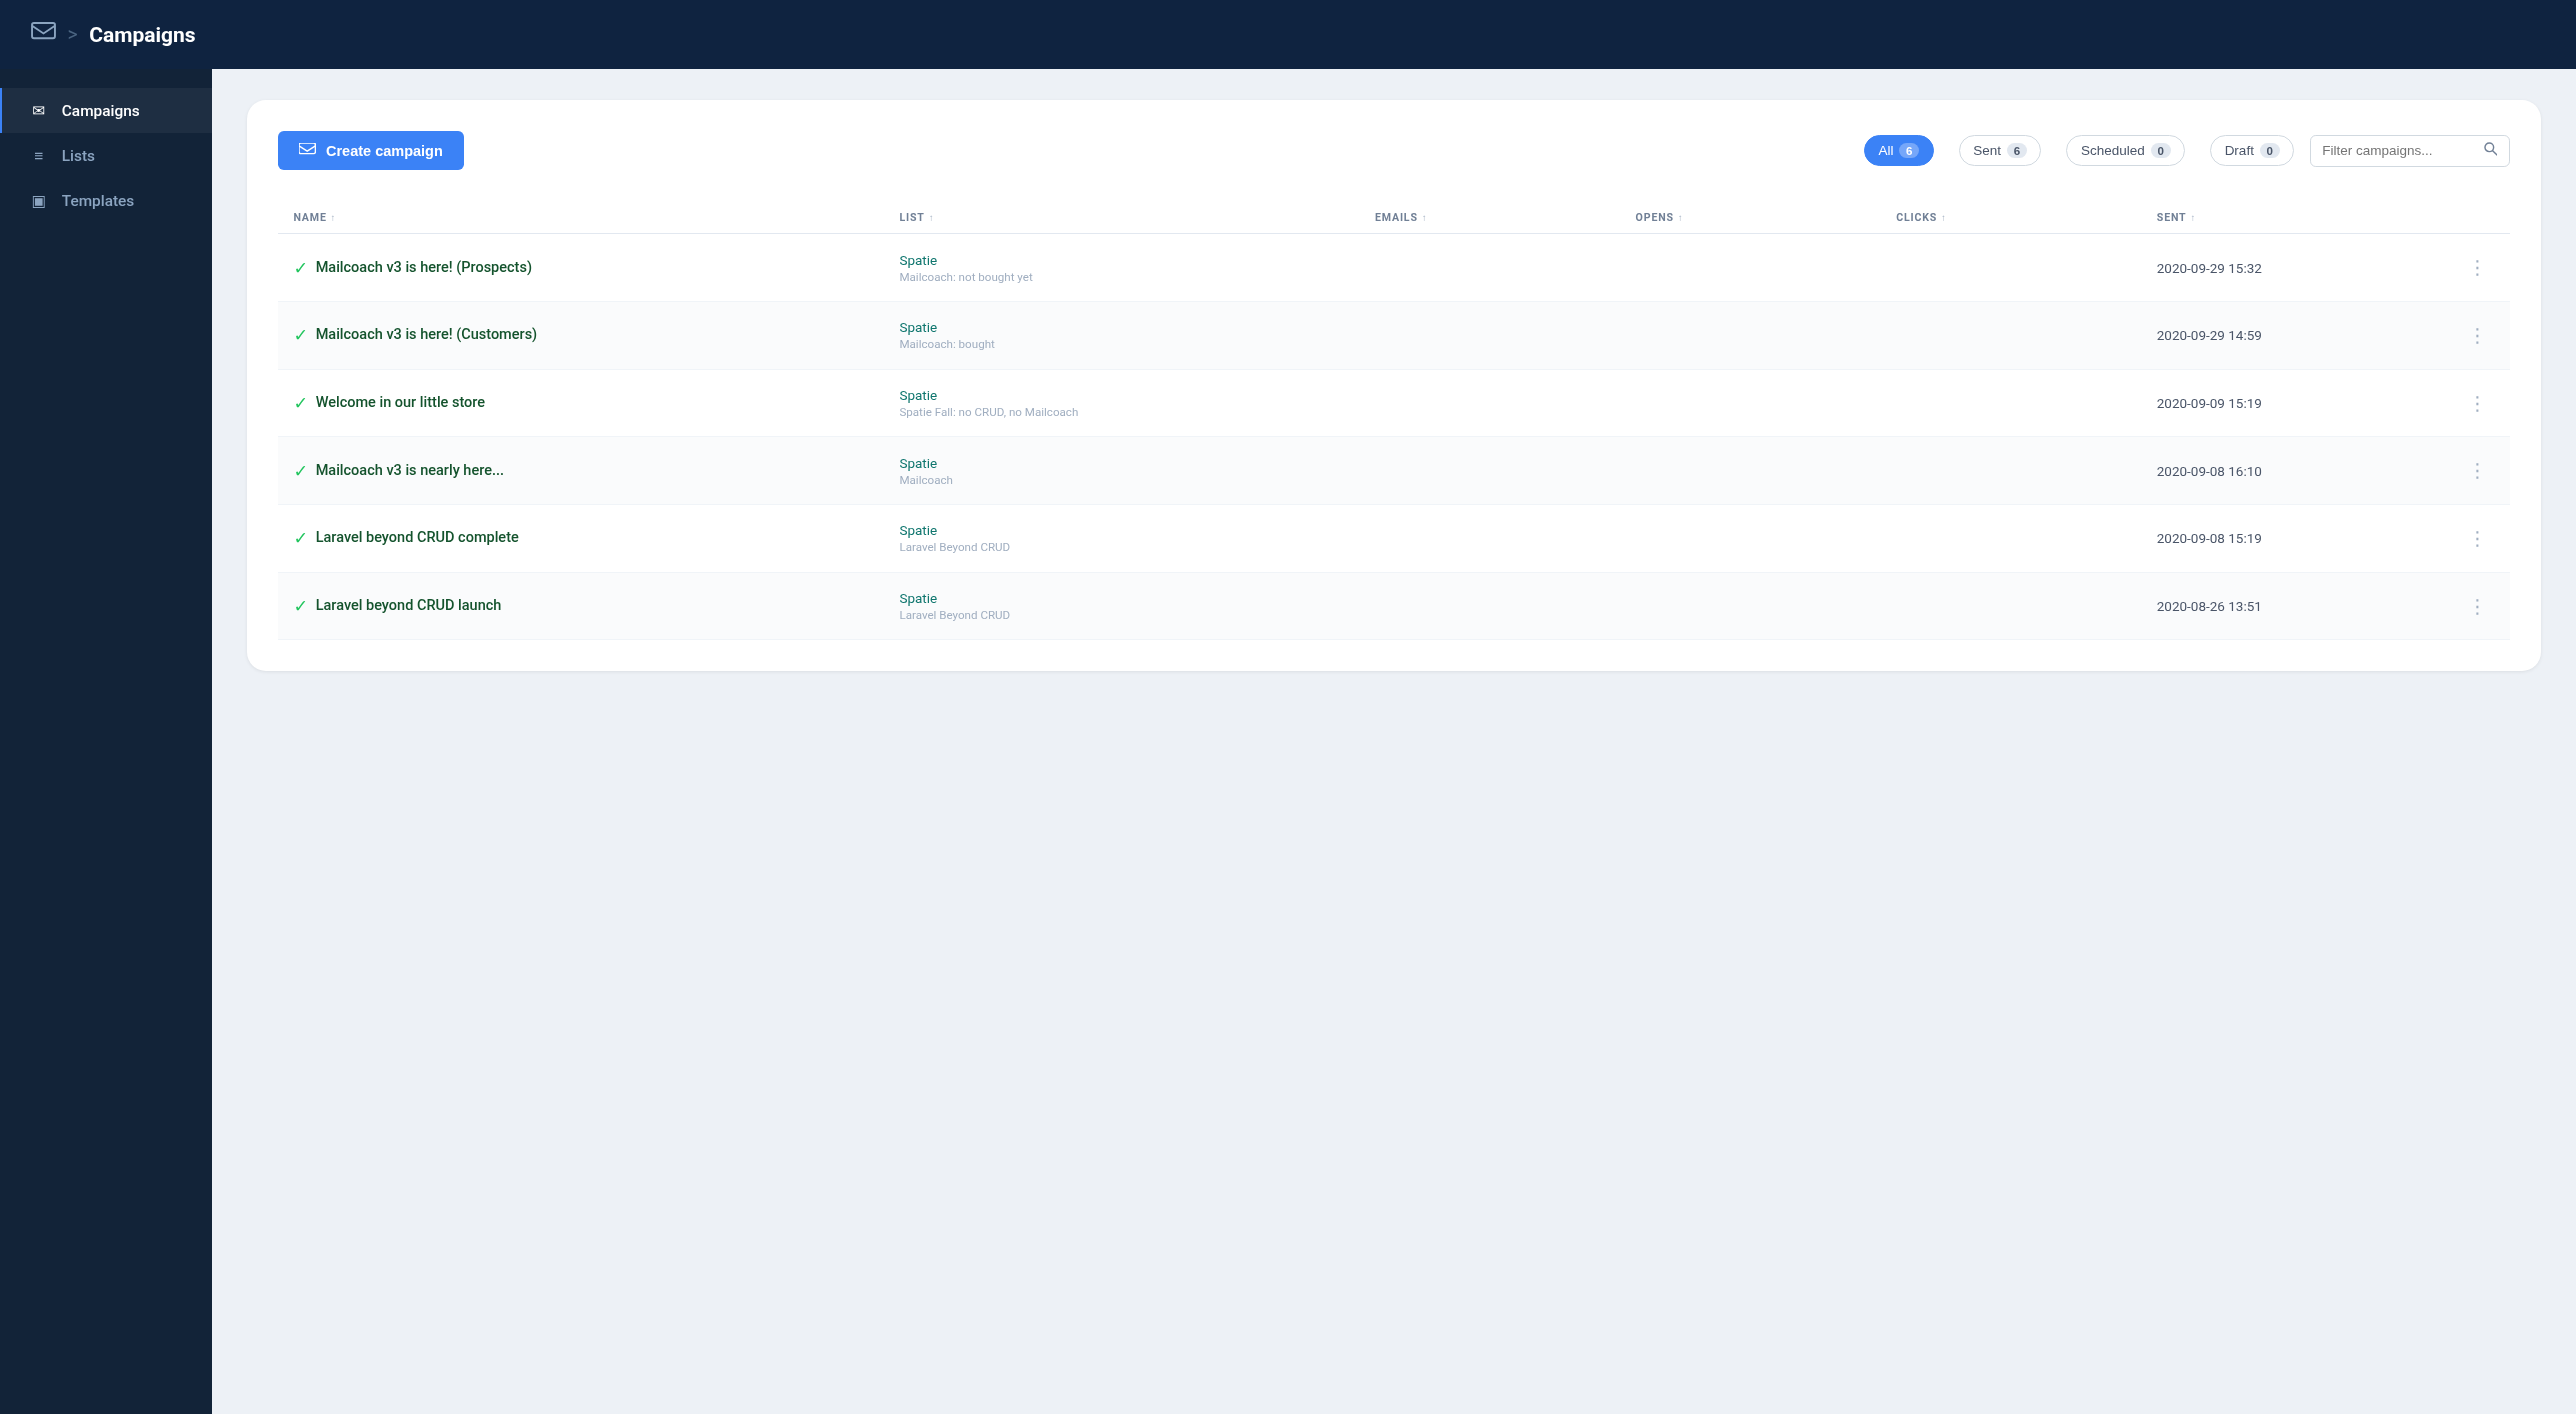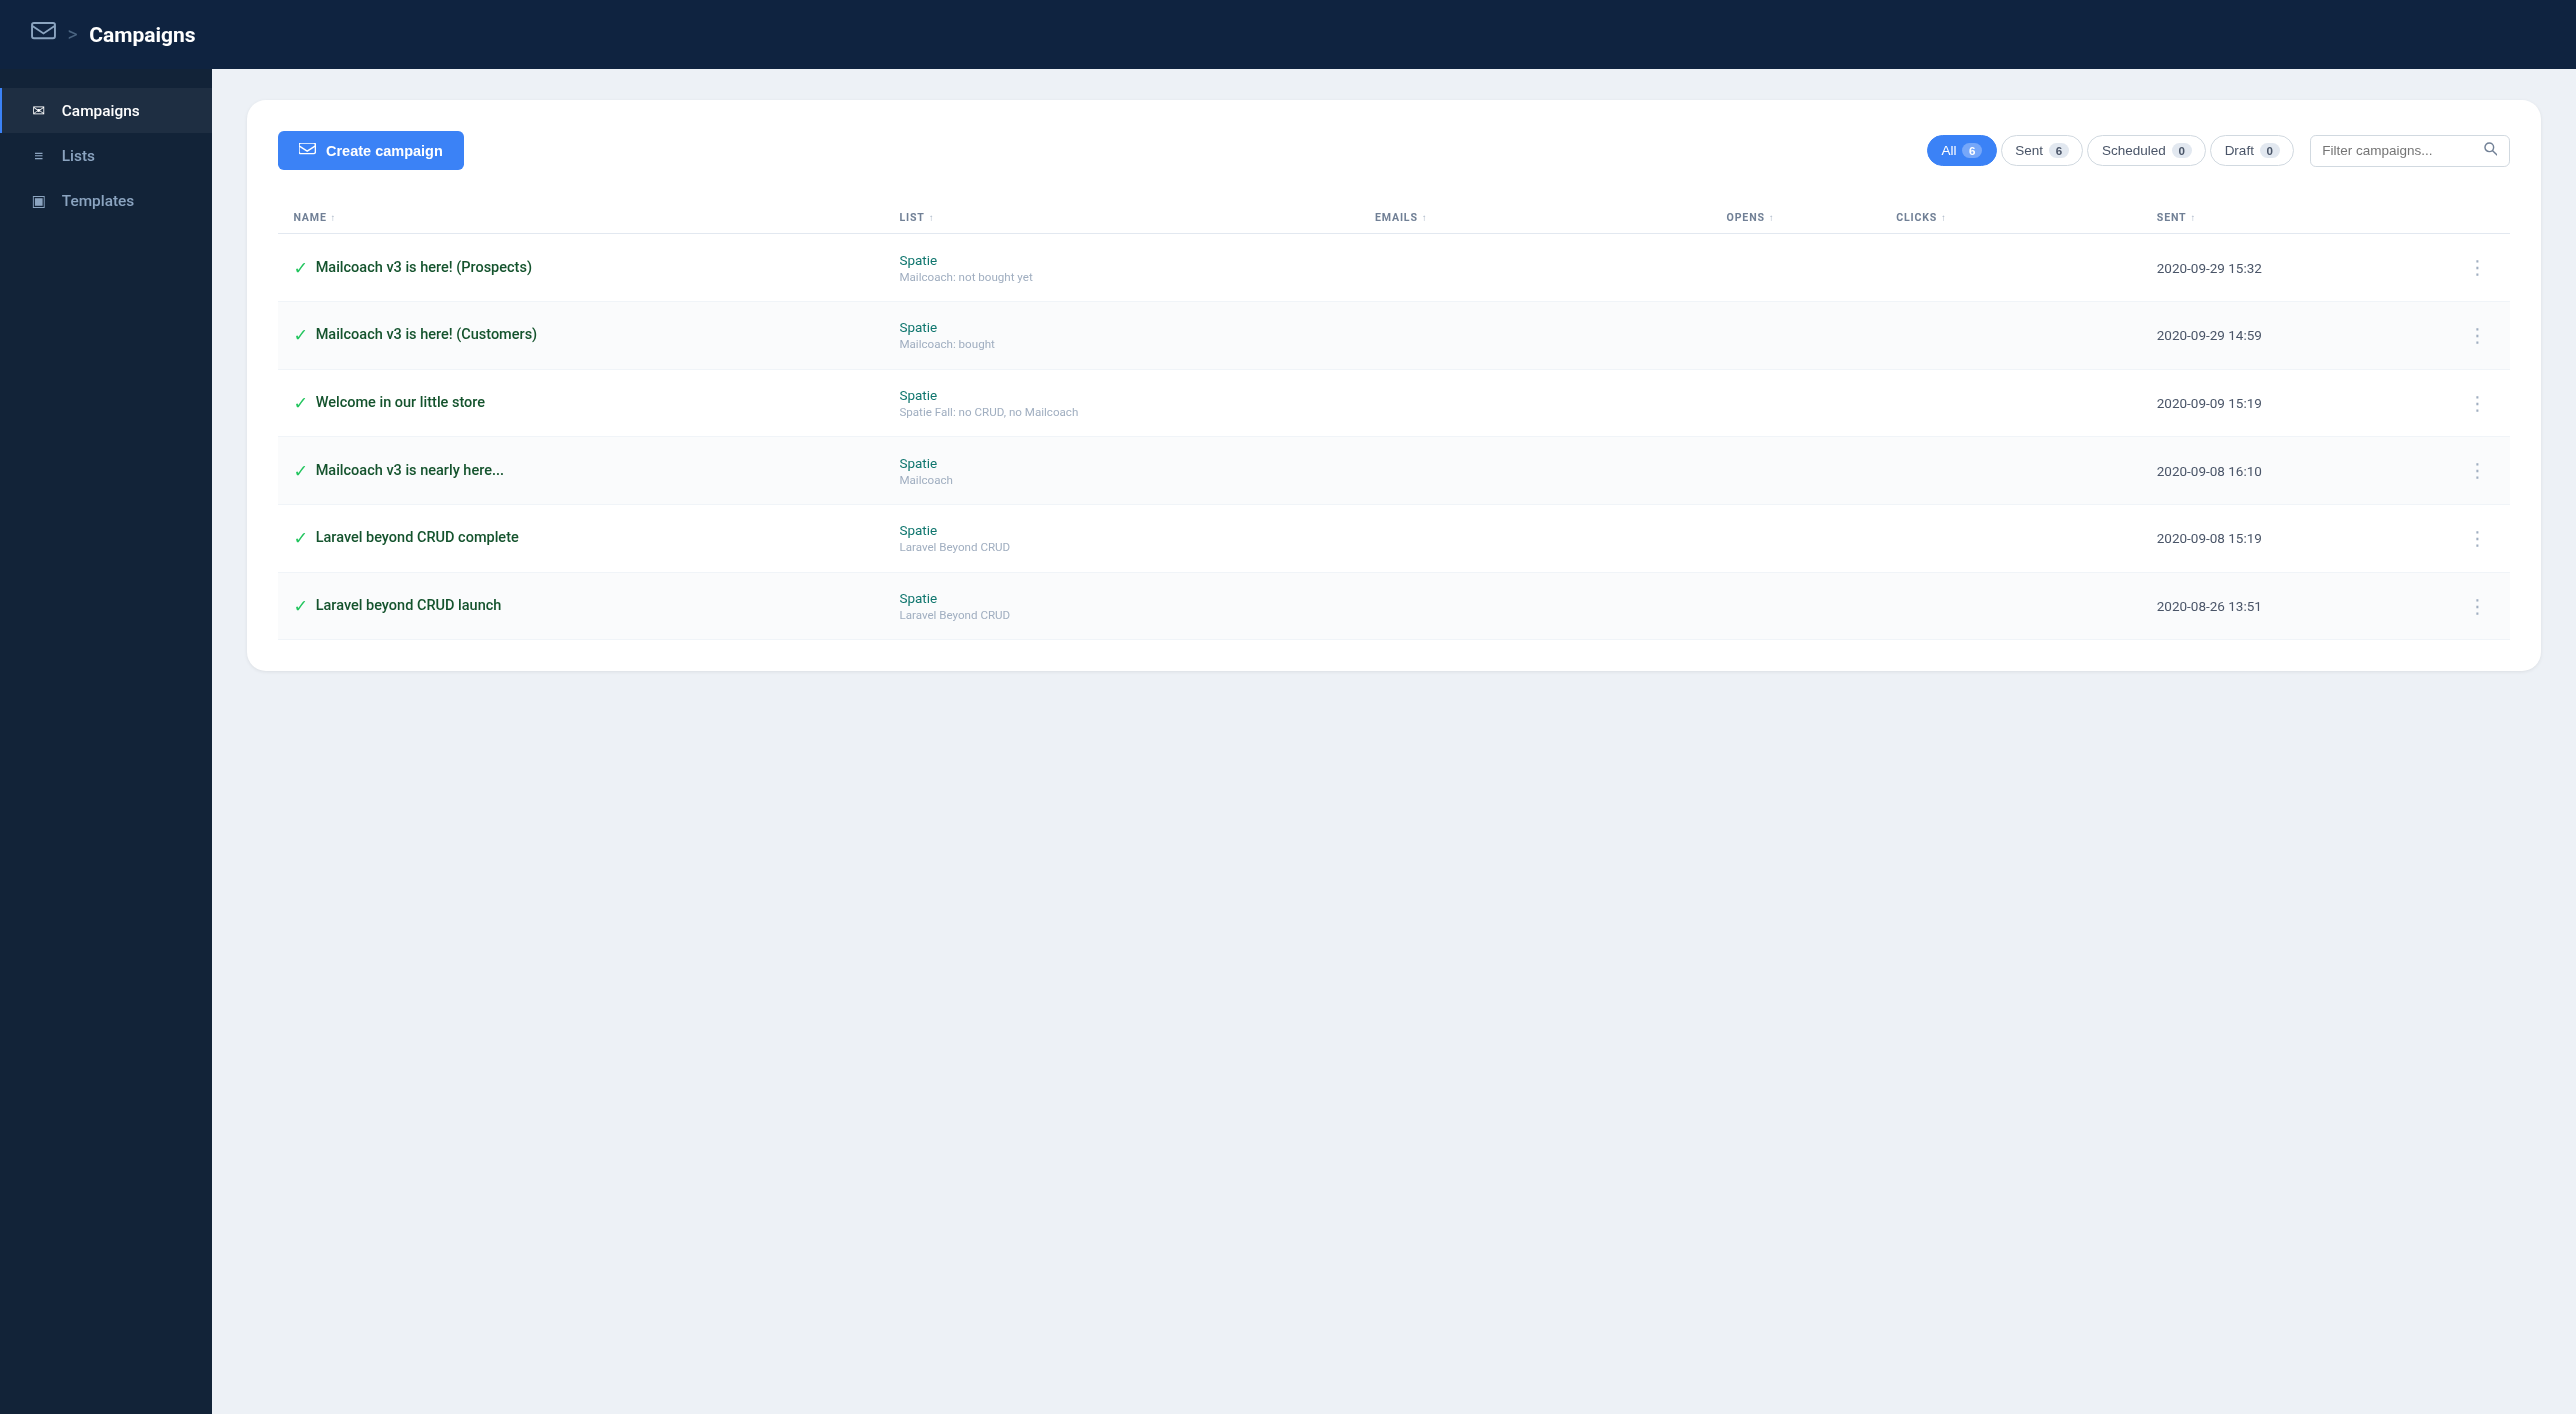--- a/index.html
+++ b/index.html
@@ -94,21 +94,21 @@
       font-size: 14.5px;
       font-weight: 600;
       cursor: pointer;
       display: flex;
       align-items: center;
       gap: 9.6px;
     }
 
     .filter-tabs {
       display: flex;
-      gap: 4px;
+      gap: 25px;
       margin-left: auto;
     }
 
     .filter-tab {
       display: flex;
       align-items: center;
       gap: 5.8px;
       padding: 6.8px 13.5px;
       border-radius: 19.3px;
       border: 1px solid #d1d9e0;
@@ -205,21 +205,21 @@
       cursor: pointer;
       color: #a0aec0;
       font-size: 19.3px;
       padding: 3.9px 7.7px;
       border-radius: 3.9px;
     }
 
     .col-name { width: 28%; }
     .col-list { width: 22%; }
     .col-emails { width: 12%; }
-    .col-opens { width: 12%; text-align: center; }
+    .col-opens { width: 12%; }
     .col-clicks { width: 12%; }
     .col-sent { width: 14%; }
   </style>
 </head>
 <body>
 
 <div class="top-bar">
   <span class="top-bar-icon">
     <svg width="25" height="21" viewBox="0 0 26 22" fill="none" xmlns="http://www.w3.org/2000/svg">
       <rect x="1" y="1" width="24" height="16" rx="2" stroke="#8ba4c0" stroke-width="2" fill="none"></rect>

